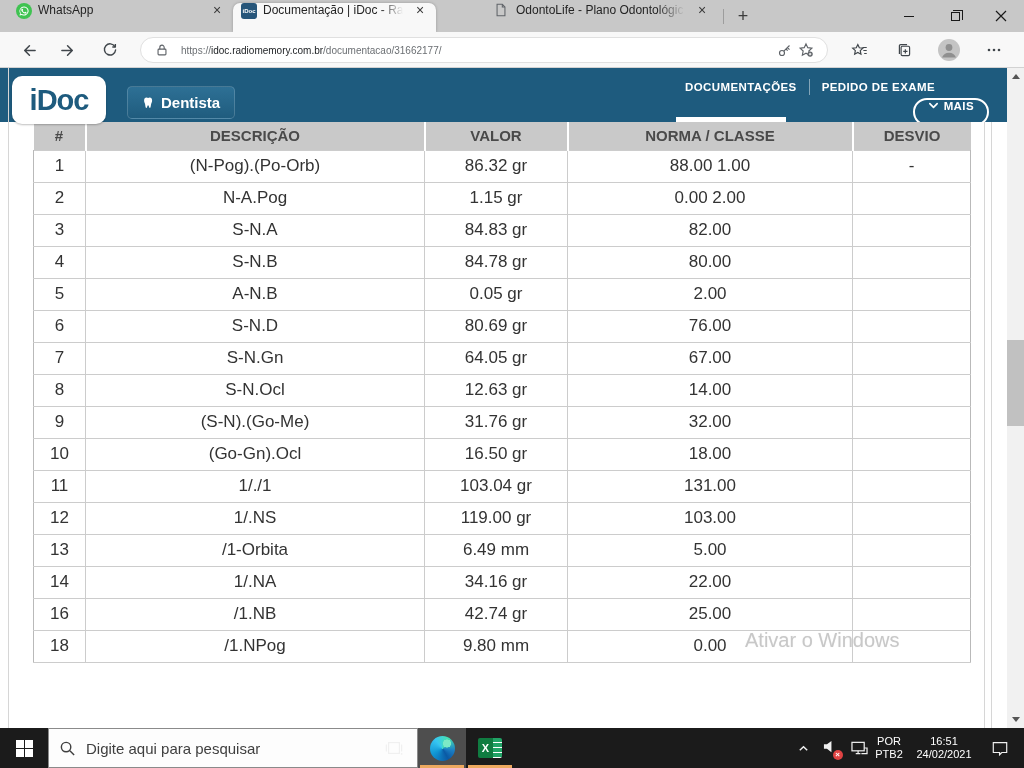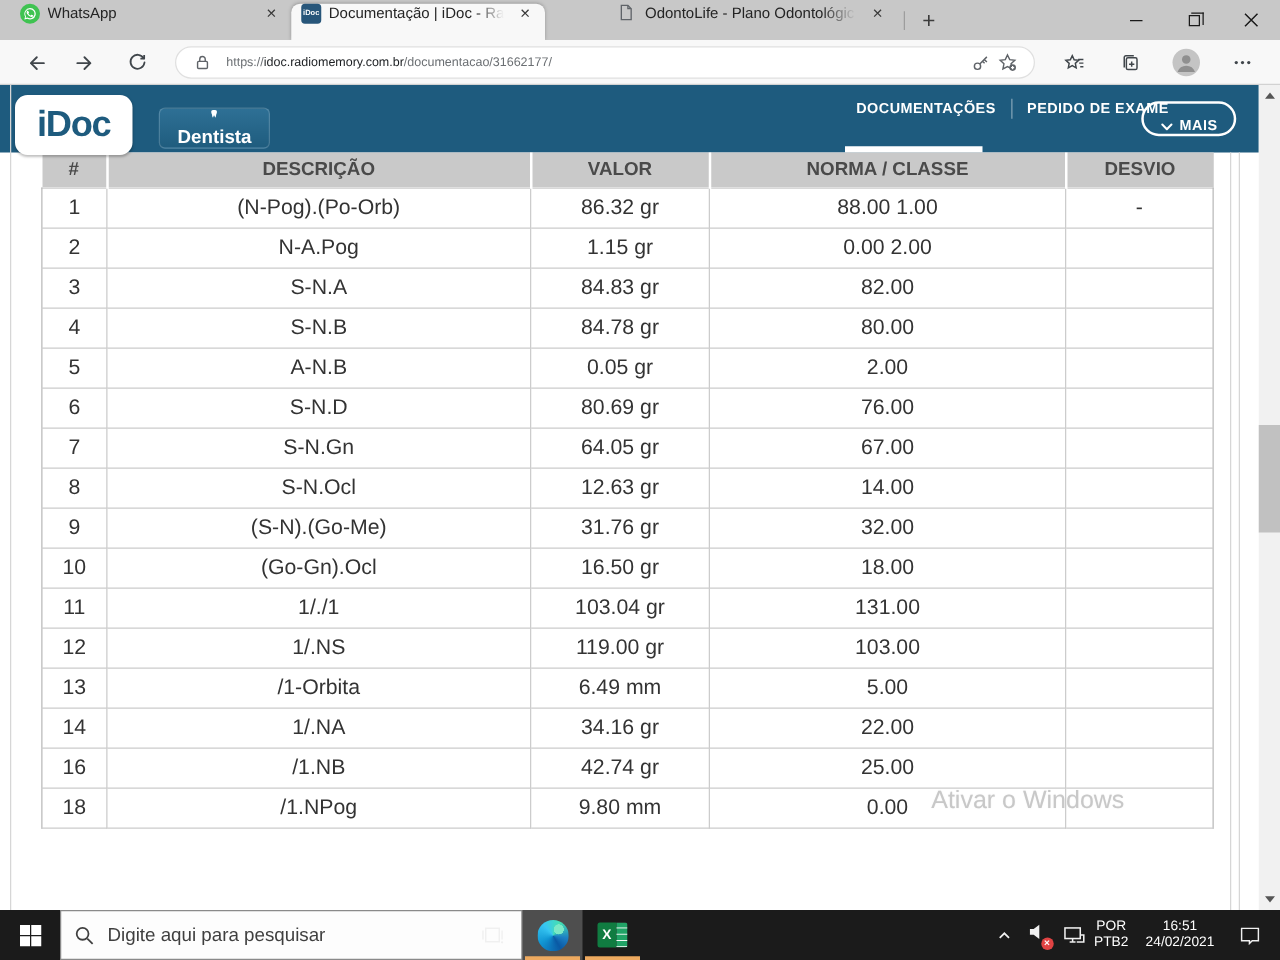--- a/index.html
+++ b/index.html
@@ -45,27 +45,27 @@
 
   
   .content { position:absolute; left:0; top:68px; width:1024px; height:660px; background:#fff; }
   .site-header { position:absolute; left:0; top:0; width:1007px; height:54px; background:var(--header_blue); }
   .logo-box { position:absolute; left:12px; top:8px; width:94px; height:48px; background:#fff;
         border-radius:10px; display:flex; align-items:center; justify-content:center; z-index:5;
         box-shadow:0 1px 2px rgba(0,0,0,.25); }
   .logo-text { font-size:29px; font-weight:bold; color:var(--header_blue); letter-spacing:-1px; }
   .dentist-btn { position:absolute; left:127px; top:18px; height:33px; padding:0 14px; border-radius:5px;
         background:linear-gradient(#2e7095,#1f5c7e); border:1px solid rgba(255,255,255,.18);
-        display:flex; align-items:center; gap:6px; color:#fff; font-weight:bold; font-size:15px;flex-direction:column; }
+        display:flex; align-items:center; gap:6px; color:#fff; font-weight:bold; font-size:15px; }
   .site-nav { position:absolute; right:60px; top:0; height:38px; display:flex; align-items:center; }
   .nav-item { color:#fff; font-size:11.5px; font-weight:bold; letter-spacing:.4px; padding:0 12px; }
   .nav-divider { width:1px; height:16px; background:rgba(255,255,255,.45); }
   .nav-underline { position:absolute; left:676px; bottom:0; width:110px; height:5px; background:#fff; }
-  .more-btn { position:absolute; right:18px; top:13px; height:28px; padding:0 13px; border:2px solid #fff;
-        border-radius:15px; display:flex; align-items:flex-end; gap:5px; color:#fff;
+  .more-btn { position:absolute; right:18px; top:30px; height:28px; padding:0 13px; border:2px solid #fff;
+        border-radius:15px; display:flex; align-items:flex-start; gap:5px; color:#fff;
         font-size:11.5px; font-weight:bold; letter-spacing:.4px; }
 
   
   .meas-table { position:absolute; left:33px; top:54px; border-collapse:collapse; table-layout:fixed;
         width:937px; font-size:17px; color:#333; }
   .meas-table th { height:28px; background:var(--table_header_bg); color:#4a4a4a; font-size:15px;
         font-weight:bold; border-right:2px solid #fff; }
   .meas-table th:last-child { border-right:none; }
   .meas-table td { height:32px; text-align:center; border:1px solid var(--row_border); background:#fff; }
   .meas-table tr td:first-child { border-left:1px solid #b9b9b9; }

